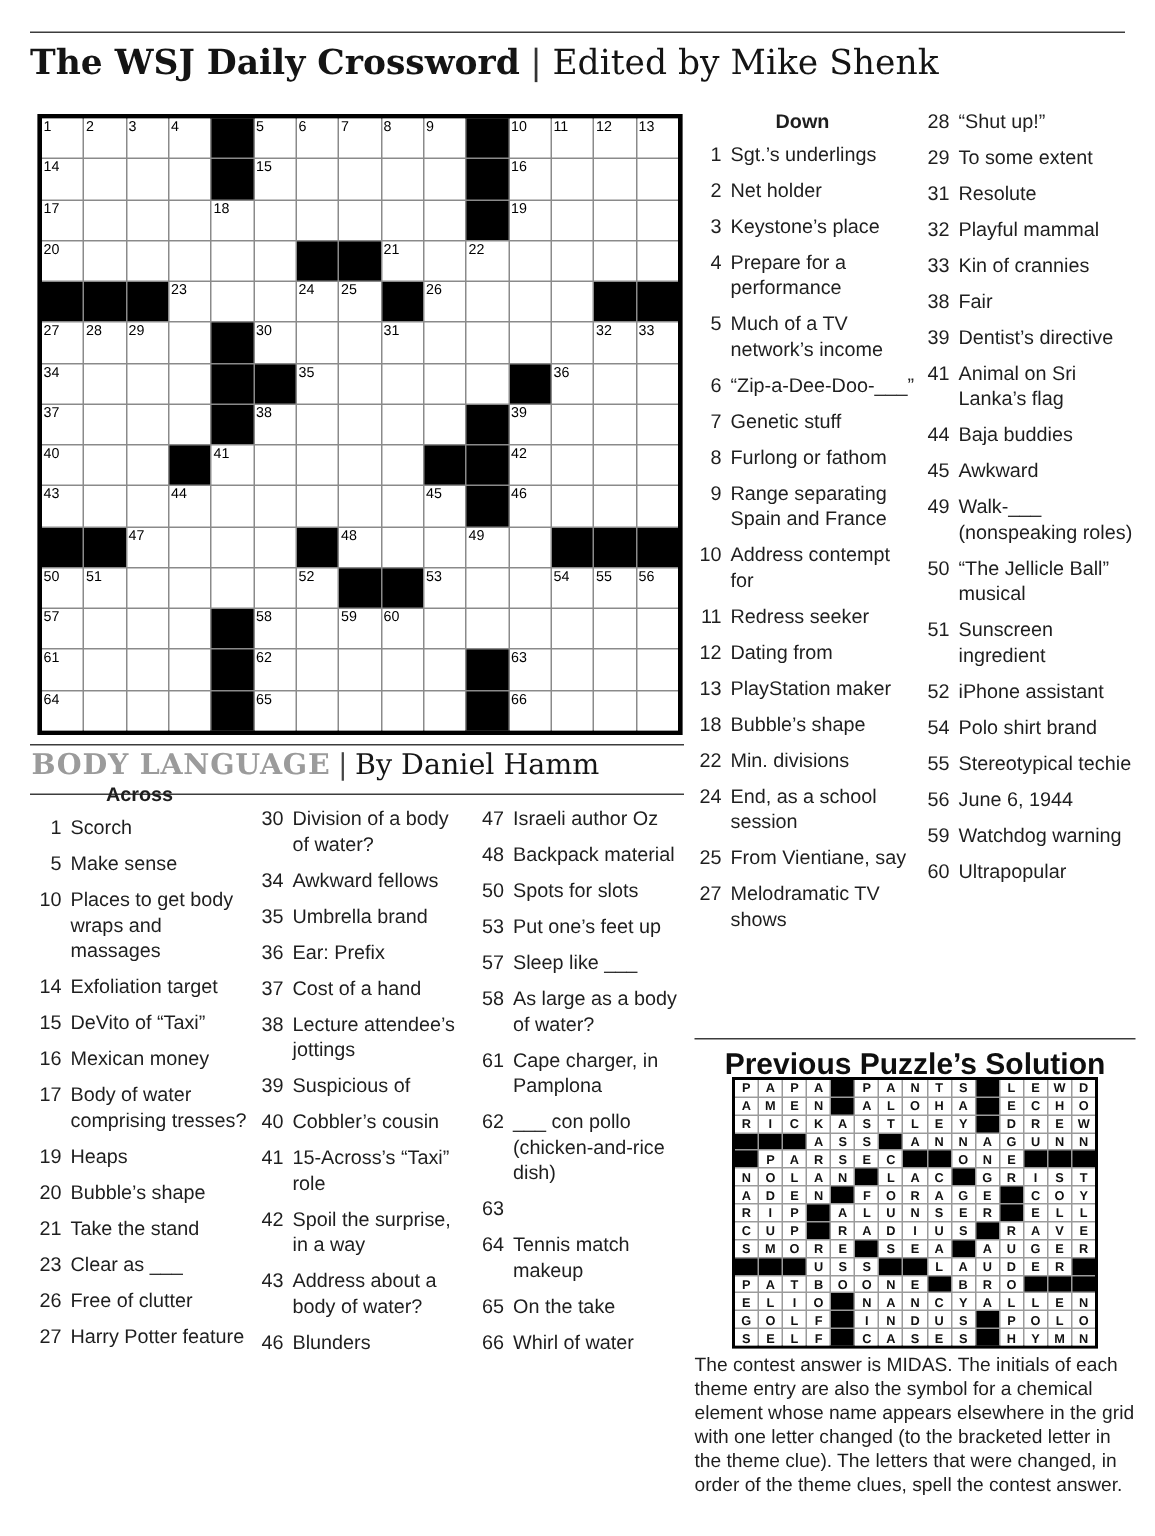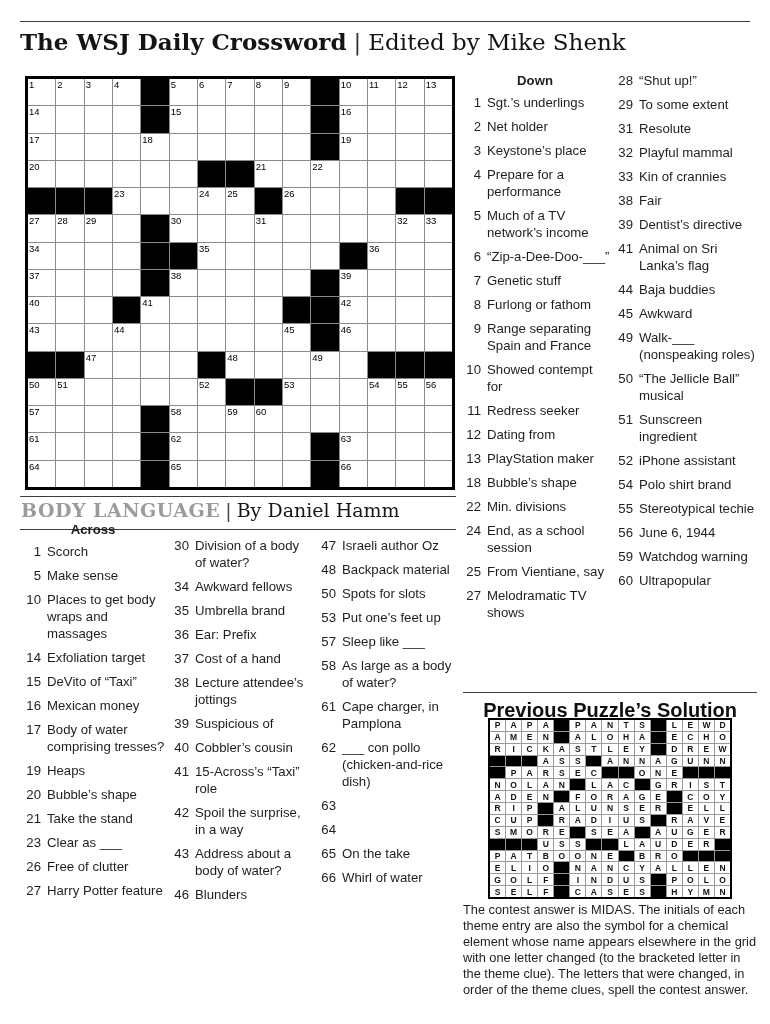--- a/index.html
+++ b/index.html
@@ -571,20 +571,21 @@
       </div>
       <div class="clue">
         <span class="cnum">62</span>
         <span class="ctext">___ con pollo (chicken-and-rice dish)</span>
       </div>
       <div class="clue">
         <span class="cnum">63</span>
       </div>
       <div class="clue">
         <span class="cnum">64</span>
+        <span class="ctext">Tennis match makeup</span>
       </div>
       <div class="clue">
         <span class="cnum">65</span>
         <span class="ctext">On the take</span>
       </div>
       <div class="clue">
         <span class="cnum">66</span>
         <span class="ctext">Whirl of water</span>
       </div>
     </div>
@@ -624,21 +625,21 @@
       <div class="clue">
         <span class="cnum">8</span>
         <span class="ctext">Furlong or fathom</span>
       </div>
       <div class="clue">
         <span class="cnum">9</span>
         <span class="ctext">Range separating Spain and France</span>
       </div>
       <div class="clue">
         <span class="cnum">10</span>
-        <span class="ctext">Showed contempt for</span>
+        <span class="ctext">Address contempt for</span>
       </div>
       <div class="clue">
         <span class="cnum">11</span>
         <span class="ctext">Redress seeker</span>
       </div>
       <div class="clue">
         <span class="cnum">12</span>
         <span class="ctext">Dating from</span>
       </div>
       <div class="clue">

